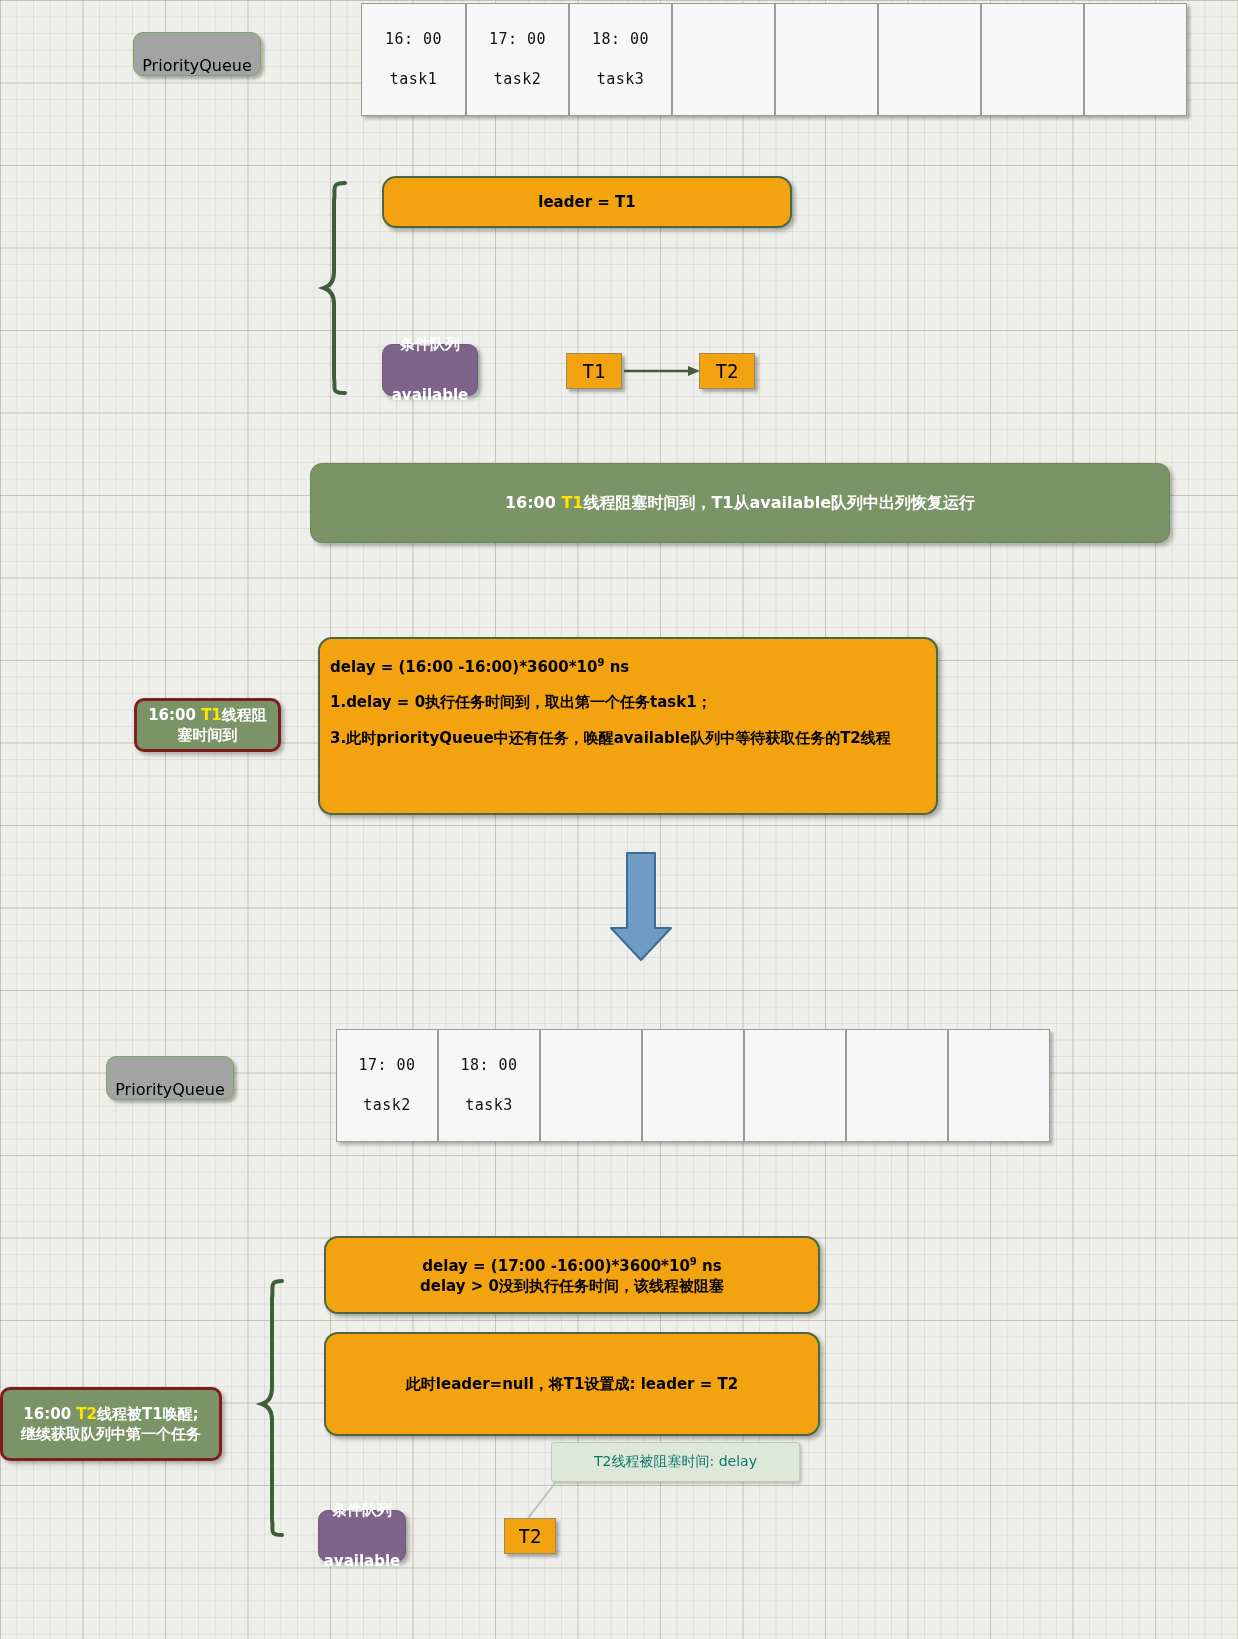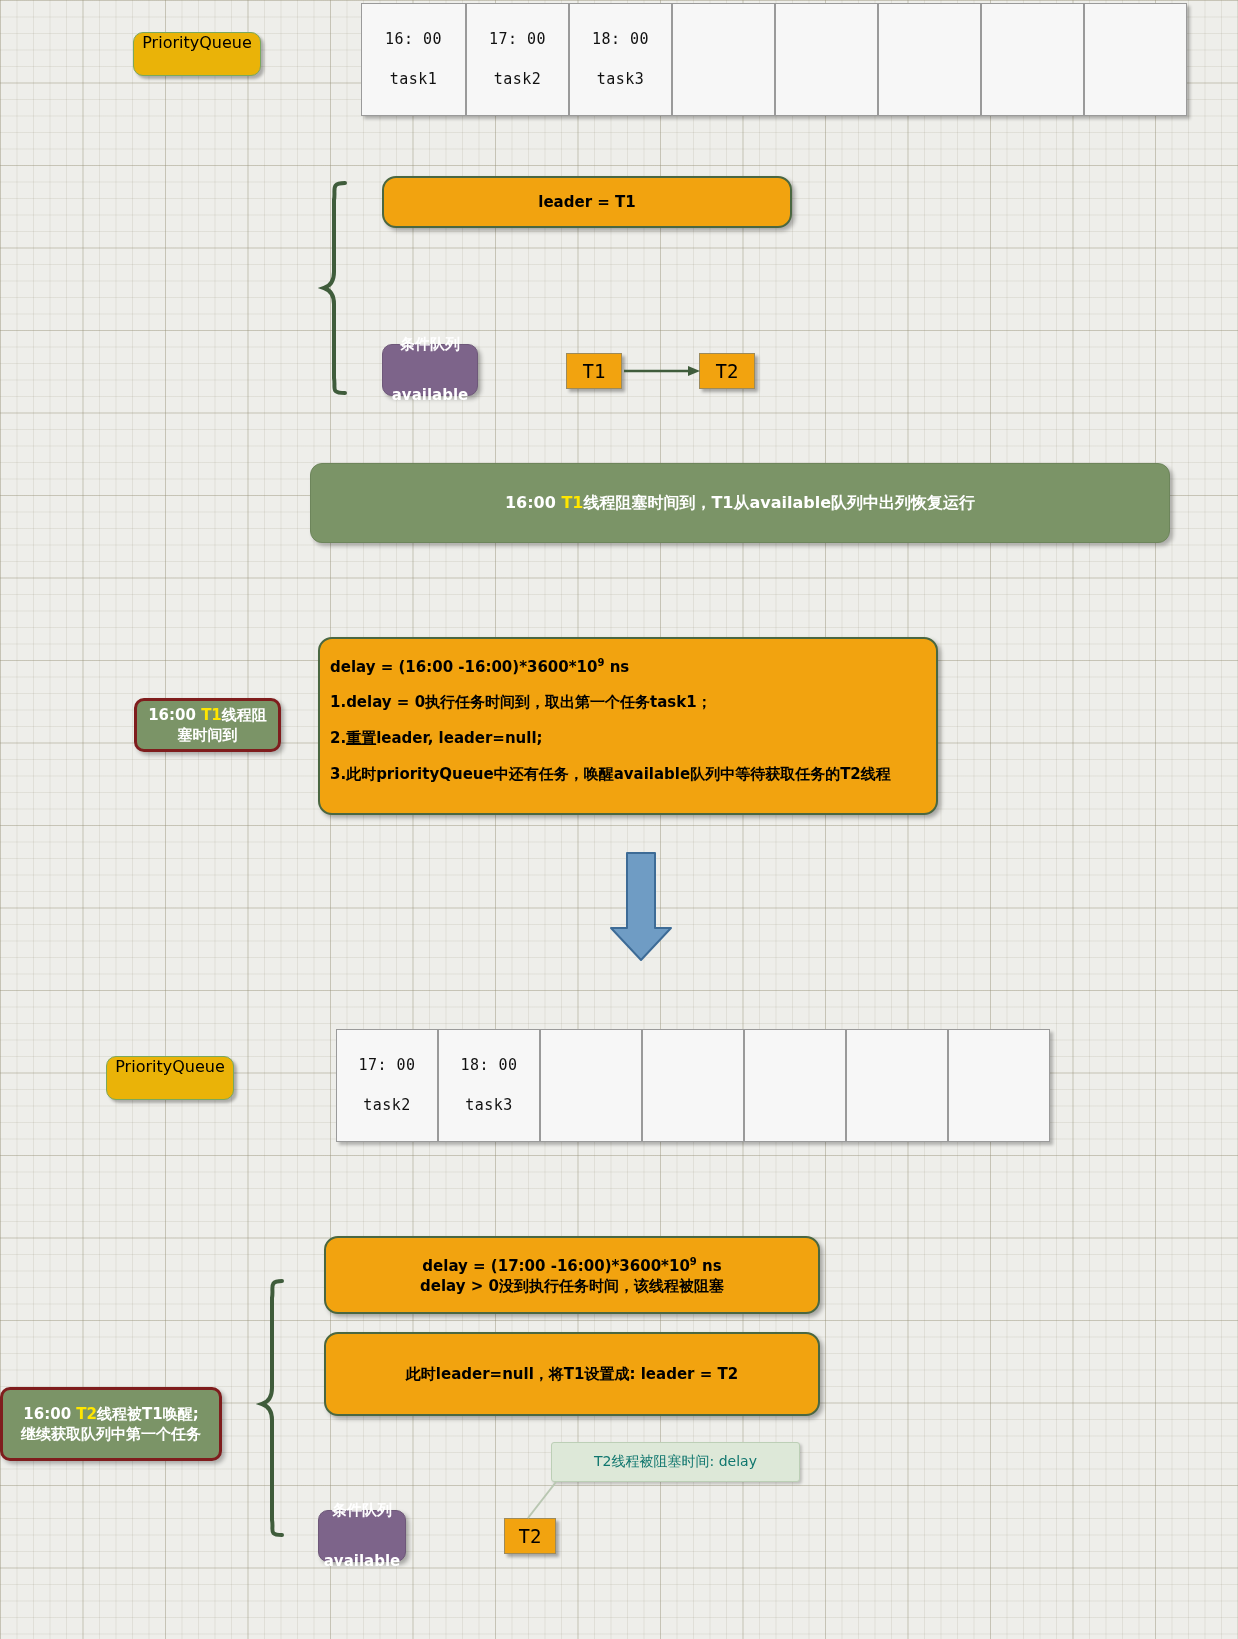--- a/index.html
+++ b/index.html
@@ -18,27 +18,27 @@
       linear-gradient(to bottom, rgba(150,145,120,0.16) 1px, transparent 1px),
       linear-gradient(to right, rgba(150,145,120,0.35) 1px, transparent 1px),
       linear-gradient(to bottom, rgba(150,145,120,0.35) 1px, transparent 1px);
     background-size: 16.5px 16.5px, 16.5px 16.5px, 82.5px 82.5px, 82.5px 82.5px;
     background-position: 0 0, 0 0, 0 0, 0 0;
   }
   .node { position: absolute; box-sizing: border-box; }
 
   
   .pq-label {
-    background: #eab308;
+    background: #a3a3a3;
     border: 1px solid #7aa85e;
     border-radius: 10px;
     color: #000;
     font-size: 16px;
     font-family: "DejaVu Sans", sans-serif;
-    display: flex; align-items: flex-start; justify-content: center;
+    display: flex; align-items: flex-end; justify-content: center;
     box-shadow: 3px 3px 3px rgba(0,0,0,0.28);
   }
 
   
   .queue-table { display: flex; box-shadow: 3px 3px 3px rgba(0,0,0,0.25); }
   .queue-cell {
     box-sizing: border-box;
     border: 1px solid #9a9a9a;
     background: #f7f7f7;
     display: flex;
@@ -236,23 +236,20 @@
     <span>16:00 </span><span class="hl-yellow">T1</span><span>线程阻</span>
   </span>
   <span>塞时间到</span>
 </div>
 
 <div class="node detail-box" style="left:318px; top:637px; width:620px; height:178px;">
   <div class="line">
     <span>delay  =   (16:00 -16:00)*3600*10</span><sup>9</sup><span> ns</span>
   </div>
   <div class="line">1.delay = 0执行任务时间到，取出第一个任务task1；</div>
-  <div class="line">
-    <span>2.</span><span class="u">重置</span><span>leader, leader=null;</span>
-  </div>
   <div class="line">3.此时priorityQueue中还有任务，唤醒available队列中等待获取任务的T2线程</div>
 </div>
 
 <div class="node pq-label" style="left:106px; top:1056px; width:128px; height:44px;">
   <span>PriorityQueue</span>
 </div>
 
 <div class="node queue-table" style="left:336px; top:1029px;">
   <div class="queue-cell" style="width:102px;height:113px;">
     <span class="c-time">17: 00</span>
@@ -284,21 +281,21 @@
   </div>
 </div>
 
 <div class="node orange-box center" style="left:308px; top:1236px; width:496px; height:78px; gap:2px;">
   <span class="line">
     <span>delay  =   (17:00 -16:00)*3600*10</span><sup>9</sup><span> ns</span>
   </span>
   <span class="line">delay &gt; 0没到执行任务时间，该线程被阻塞</span>
 </div>
 
-<div class="node orange-box center" style="left:308px; top:1332px; width:496px; height:84px;">
+<div class="node orange-box center" style="left:308px; top:1332px; width:496px; height:104px;">
   <span class="line">此时leader=null，将T1设置成: leader = T2</span>
 </div>
 
 <div class="node green-note" style="left:0px; top:1387px; width:222px; height:74px;">
   <span>
     <span>16:00 </span><span class="hl-yellow">T2</span><span>线程被T1唤醒;</span>
   </span>
   <span>继续获取队列中第一个任务</span>
 </div>
 

